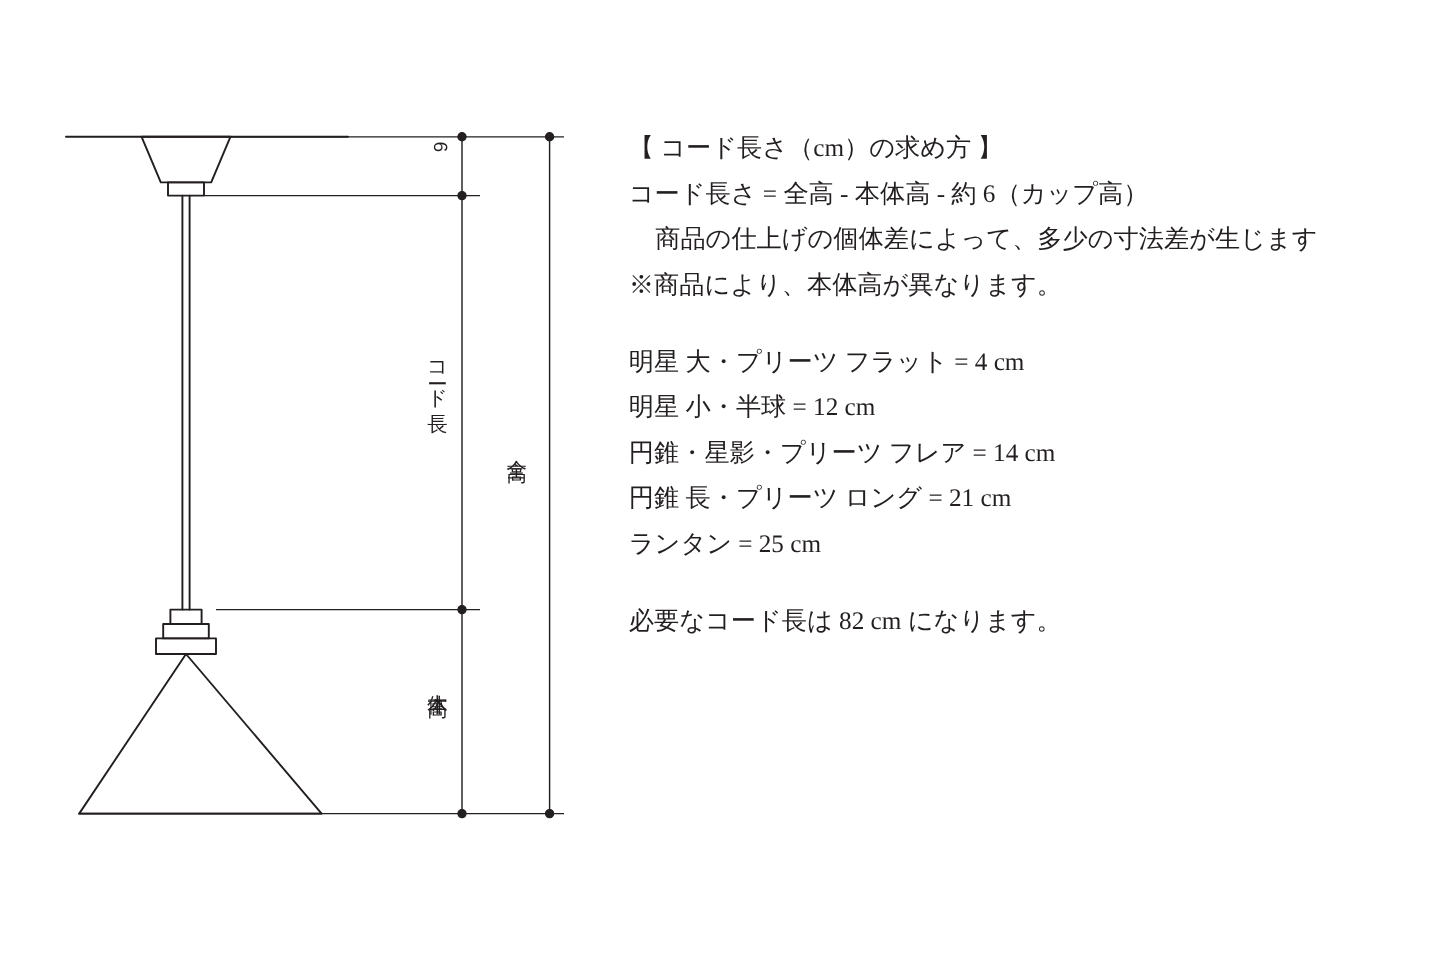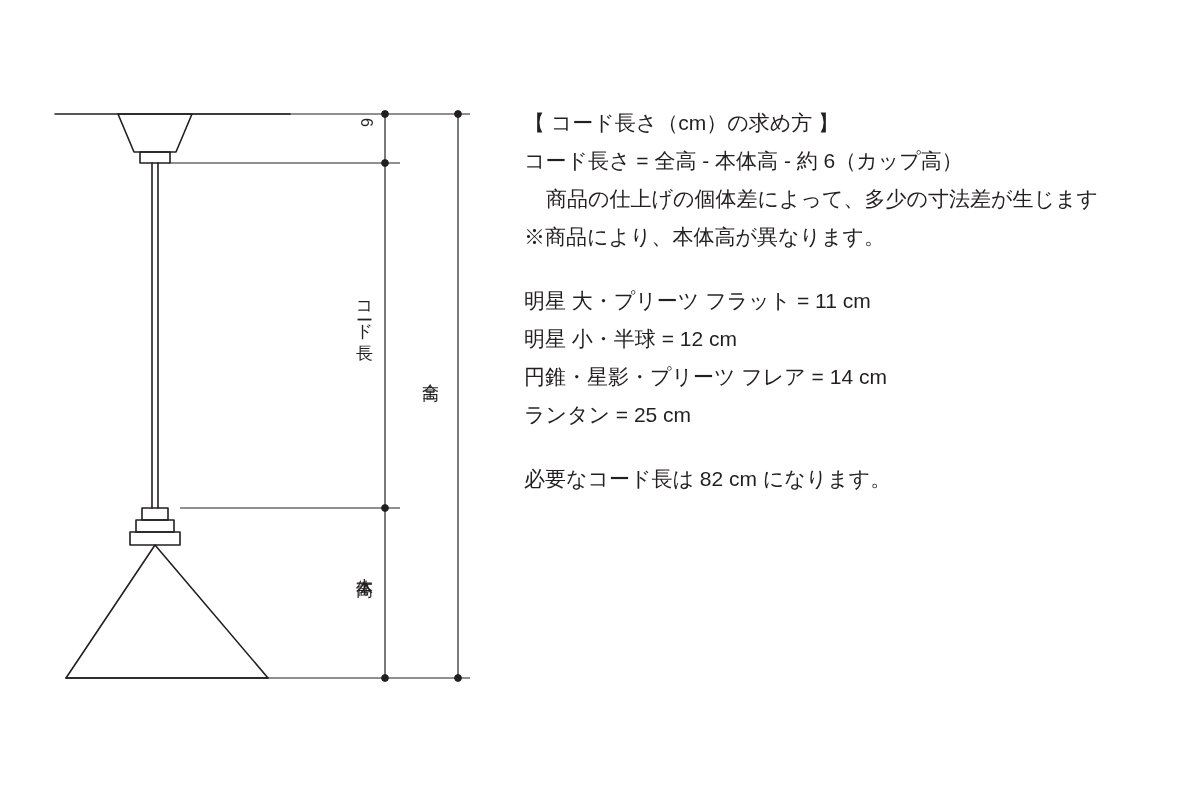--- a/index.html
+++ b/index.html
@@ -72,21 +72,21 @@
     position: absolute;
     left: 524px;
     top: 104px;
     width: 650px;
   }
   .t-line {
     font-size: 21px;
     line-height: 38px;
     white-space: pre;
     color: #231f20;
-    font-family: Liberation Sans, sans-serif;
+    font-family: Liberation Serif, serif;
   }
   .t-indent {
     padding-left: 22px;
   }
   .t-gap {
     height: 26px;
   }
 </style>
 </head>
 <body>
@@ -148,23 +148,24 @@
 
   <div id="textblock">
 
     <div class="t-line">【 コード長さ（cm）の求め方 】</div>
     <div class="t-line">コード長さ = 全高 - 本体高 - 約 6（カップ高）</div>
     <div class="t-line t-indent">商品の仕上げの個体差によって、多少の寸法差が生じます</div>
     <div class="t-line">※商品により、本体高が異なります。</div>
 
     <div class="t-gap"></div>
 
-    <div class="t-line">明星 大・プリーツ フラット = 11 cm</div>
+    <div class="t-line">明星 大・プリーツ フラット = 4 cm</div>
     <div class="t-line">明星 小・半球 = 12 cm</div>
     <div class="t-line">円錐・星影・プリーツ フレア = 14 cm</div>
+    <div class="t-line">円錐 長・プリーツ ロング = 21 cm</div>
     <div class="t-line">ランタン = 25 cm</div>
 
     <div class="t-gap"></div>
 
     <div class="t-line">必要なコード長は 82 cm になります。</div>
   </div>
 
 </div>
 
 </body></html>

